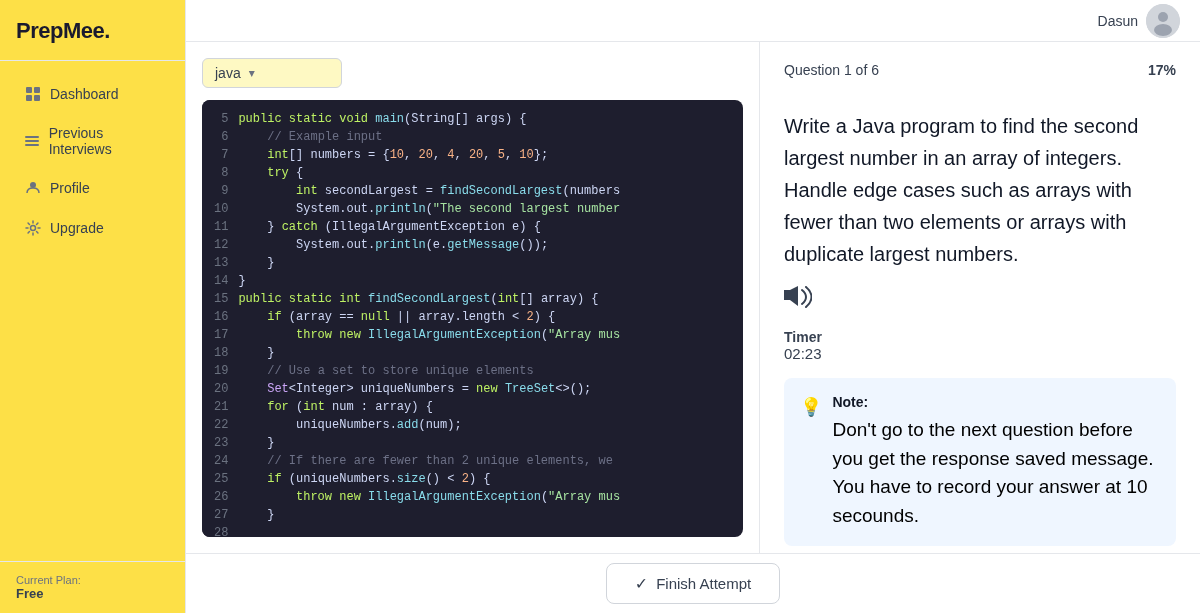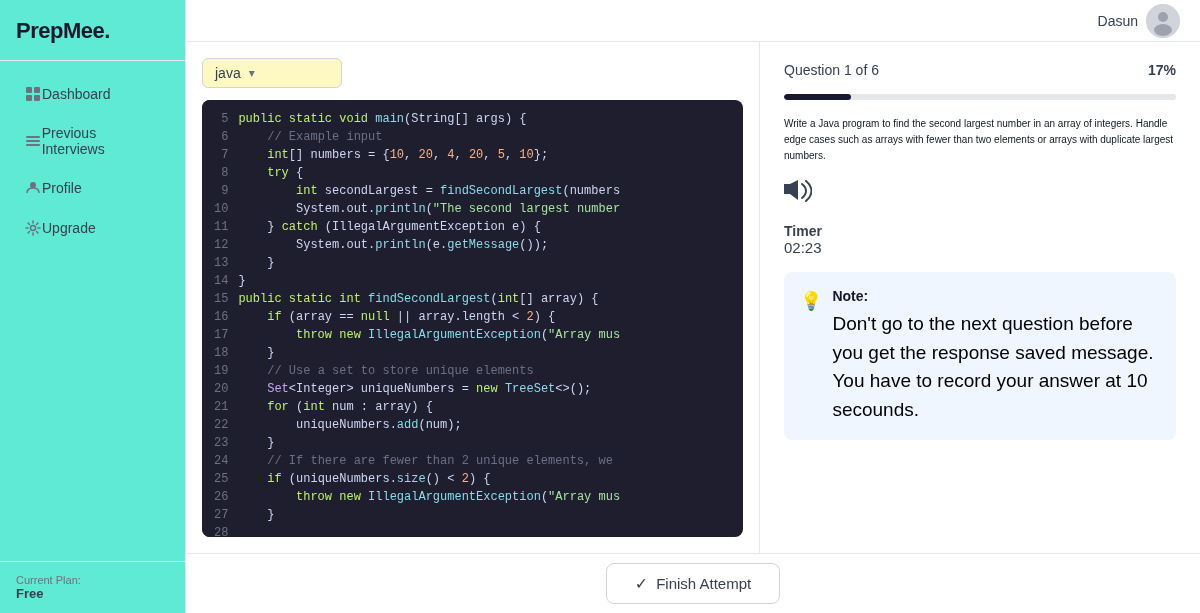--- a/index.html
+++ b/index.html
@@ -6,40 +6,40 @@
     body { font-family: -apple-system, BlinkMacSystemFont, 'Segoe UI', sans-serif; background: #fff; width: 1200px; height: 613px; overflow: hidden; display: flex; }
 
     
     .sidebar {
       width: 186px;
       min-width: 186px;
       height: 613px;
       border-right: 1px solid #e5e7eb;
       display: flex;
       flex-direction: column;
-      background: #5eead4;
+      background: #fde047;
     }
     .sidebar-logo {
       padding: 18px 16px 16px;
       border-bottom: 1px solid #e5e7eb;
     }
     .logo-text {
       font-size: 22px;
       font-weight: 700;
       color: #1a1a2e;
       letter-spacing: -0.5px;
     }
     .sidebar-nav {
       flex: 1;
       padding: 12px 0;
     }
     .nav-item {
       display: flex;
       align-items: center;
-      gap: 0;
+      gap: 8px;
       padding: 10px 16px;
       cursor: pointer;
       color: #374151;
       font-size: 14px;
       border-radius: 6px;
       margin: 2px 8px;
     }
     .nav-icon {
       width: 18px;
       height: 18px;
@@ -211,21 +211,21 @@
       background: #e5e7eb;
       border-radius: 4px;
       overflow: hidden;
     }
     .progress-bar-fill {
       height: 100%;
       background: #1a1a2e;
       border-radius: 4px;
     }
     .question-text {
-      font-size: 10px;
+      font-size: 20px;
       line-height: 1.6;
       color: #111827;
     }
     .audio-icon {
       font-size: 20px;
       color: #374151;
       cursor: pointer;
     }
     .timer-section {}
     .timer-label { font-size: 14px; font-weight: 600; color: #374151; }

